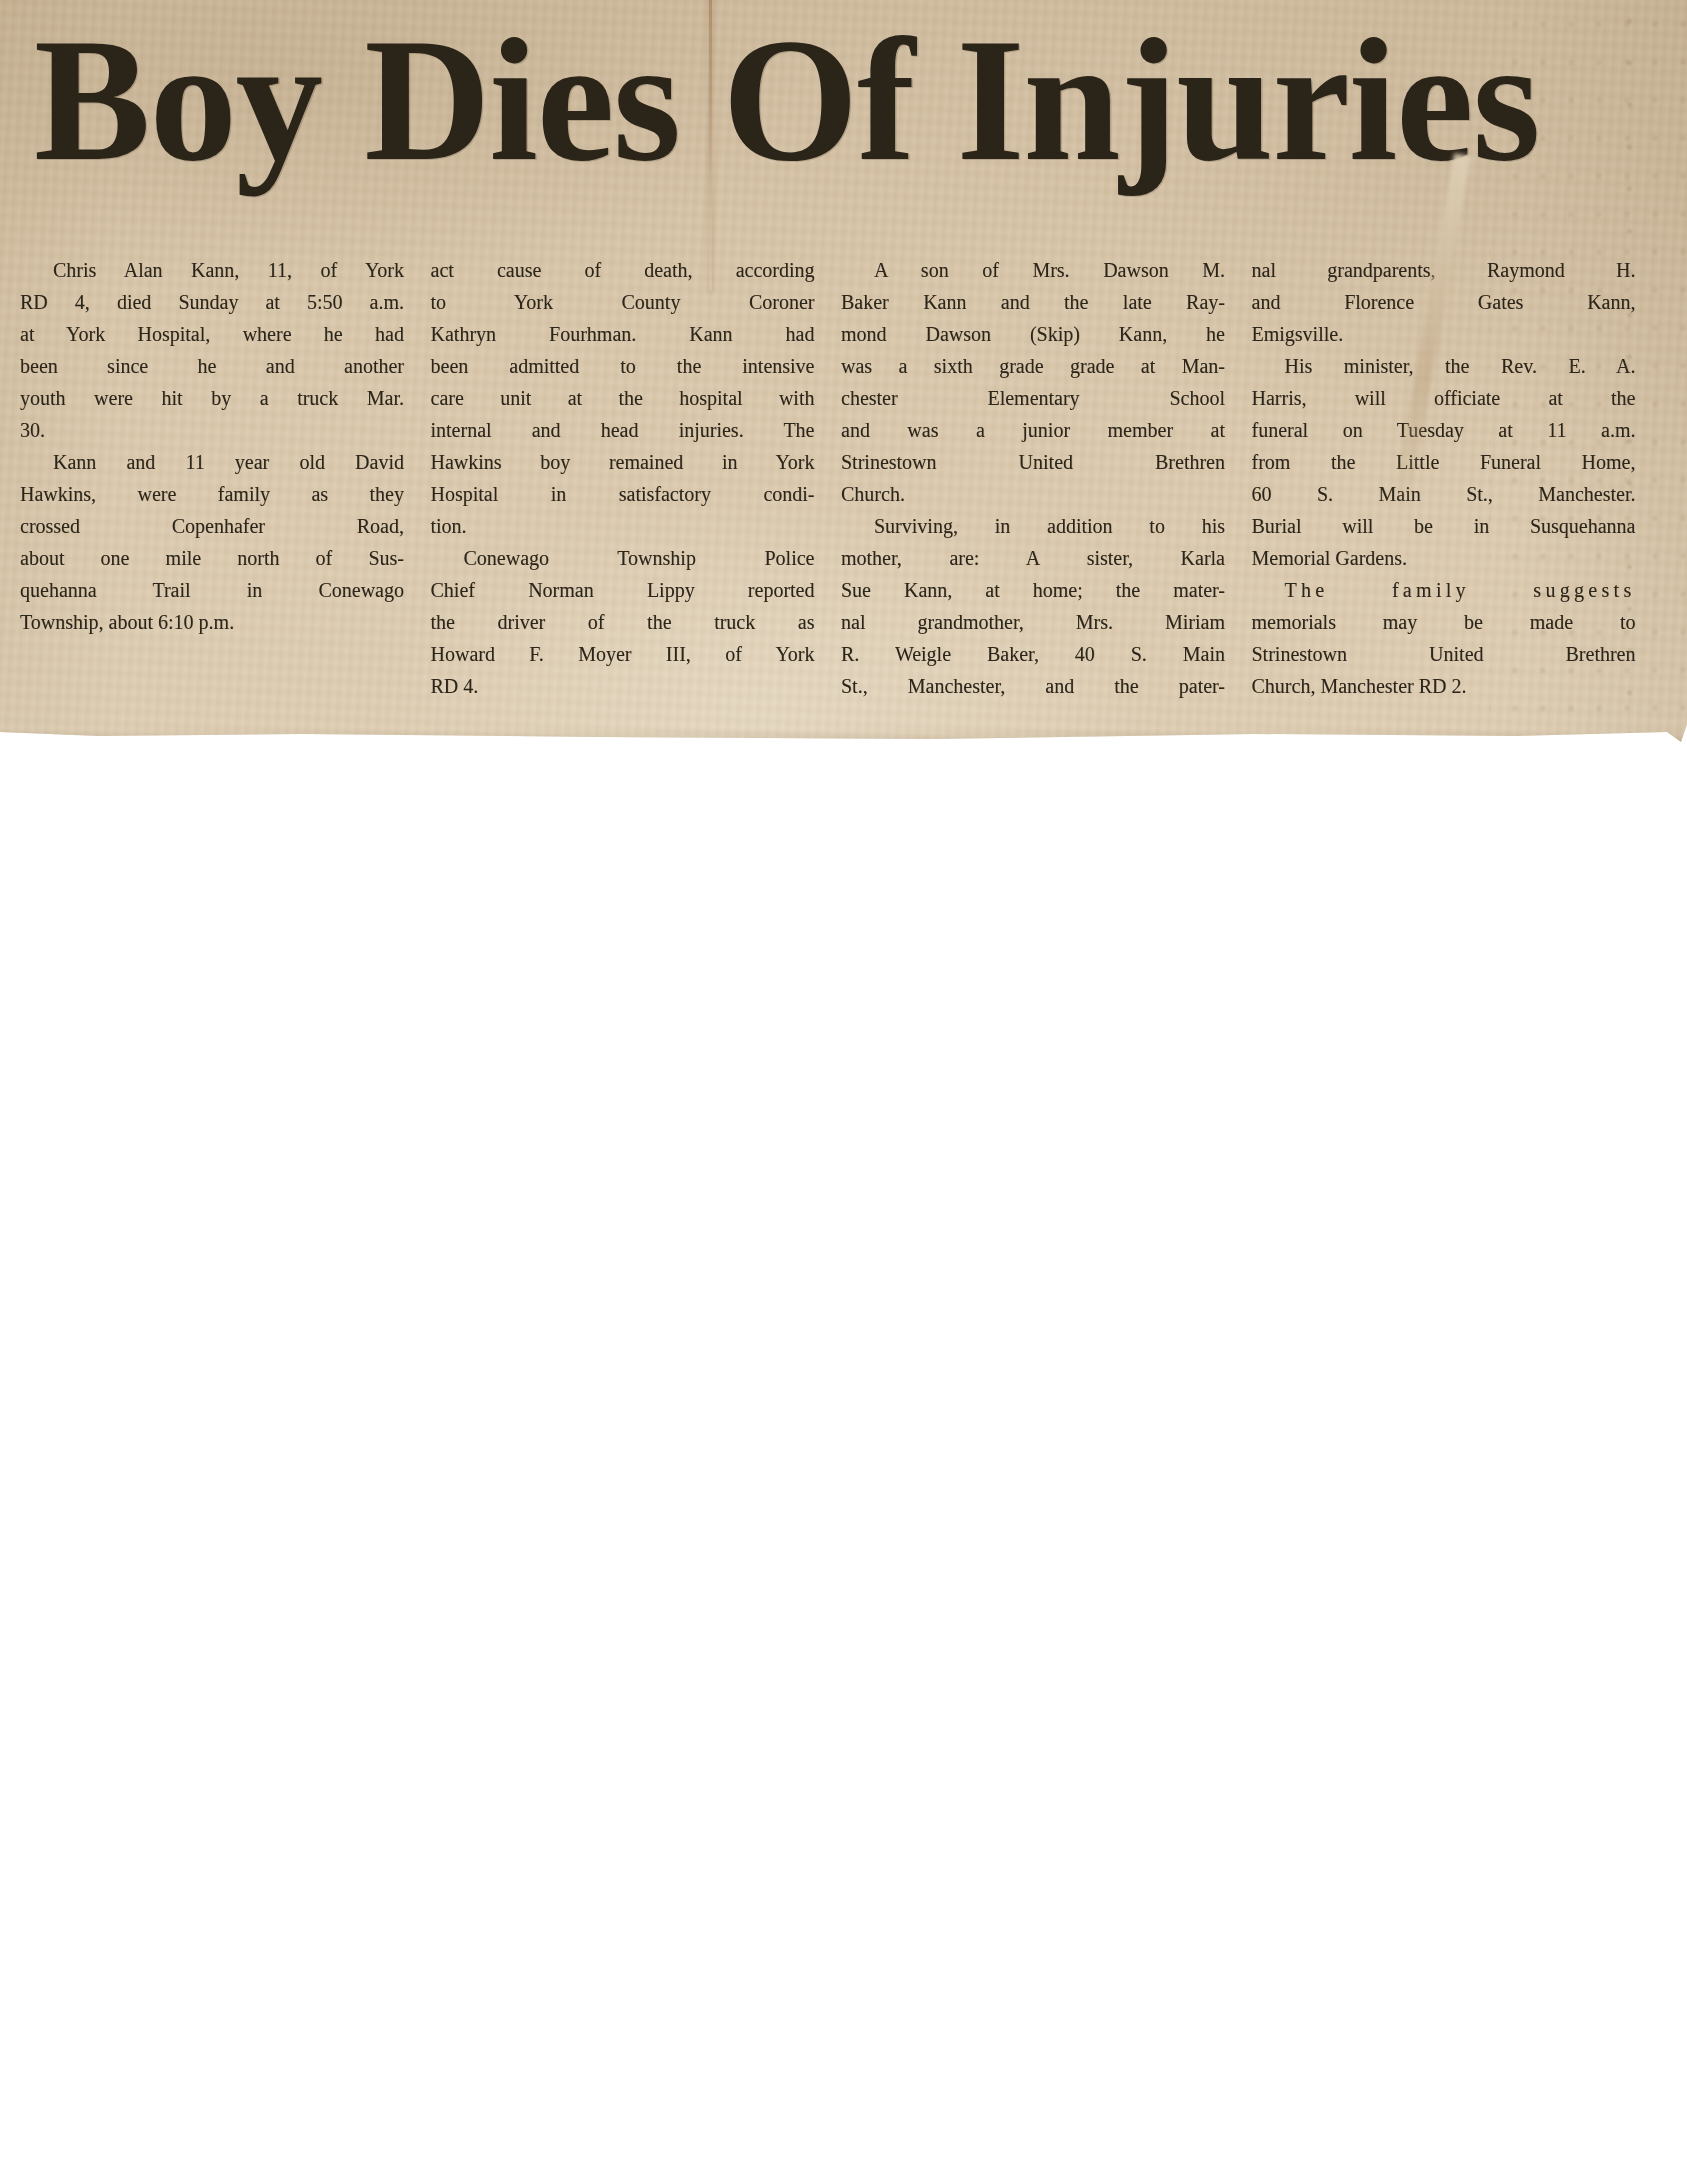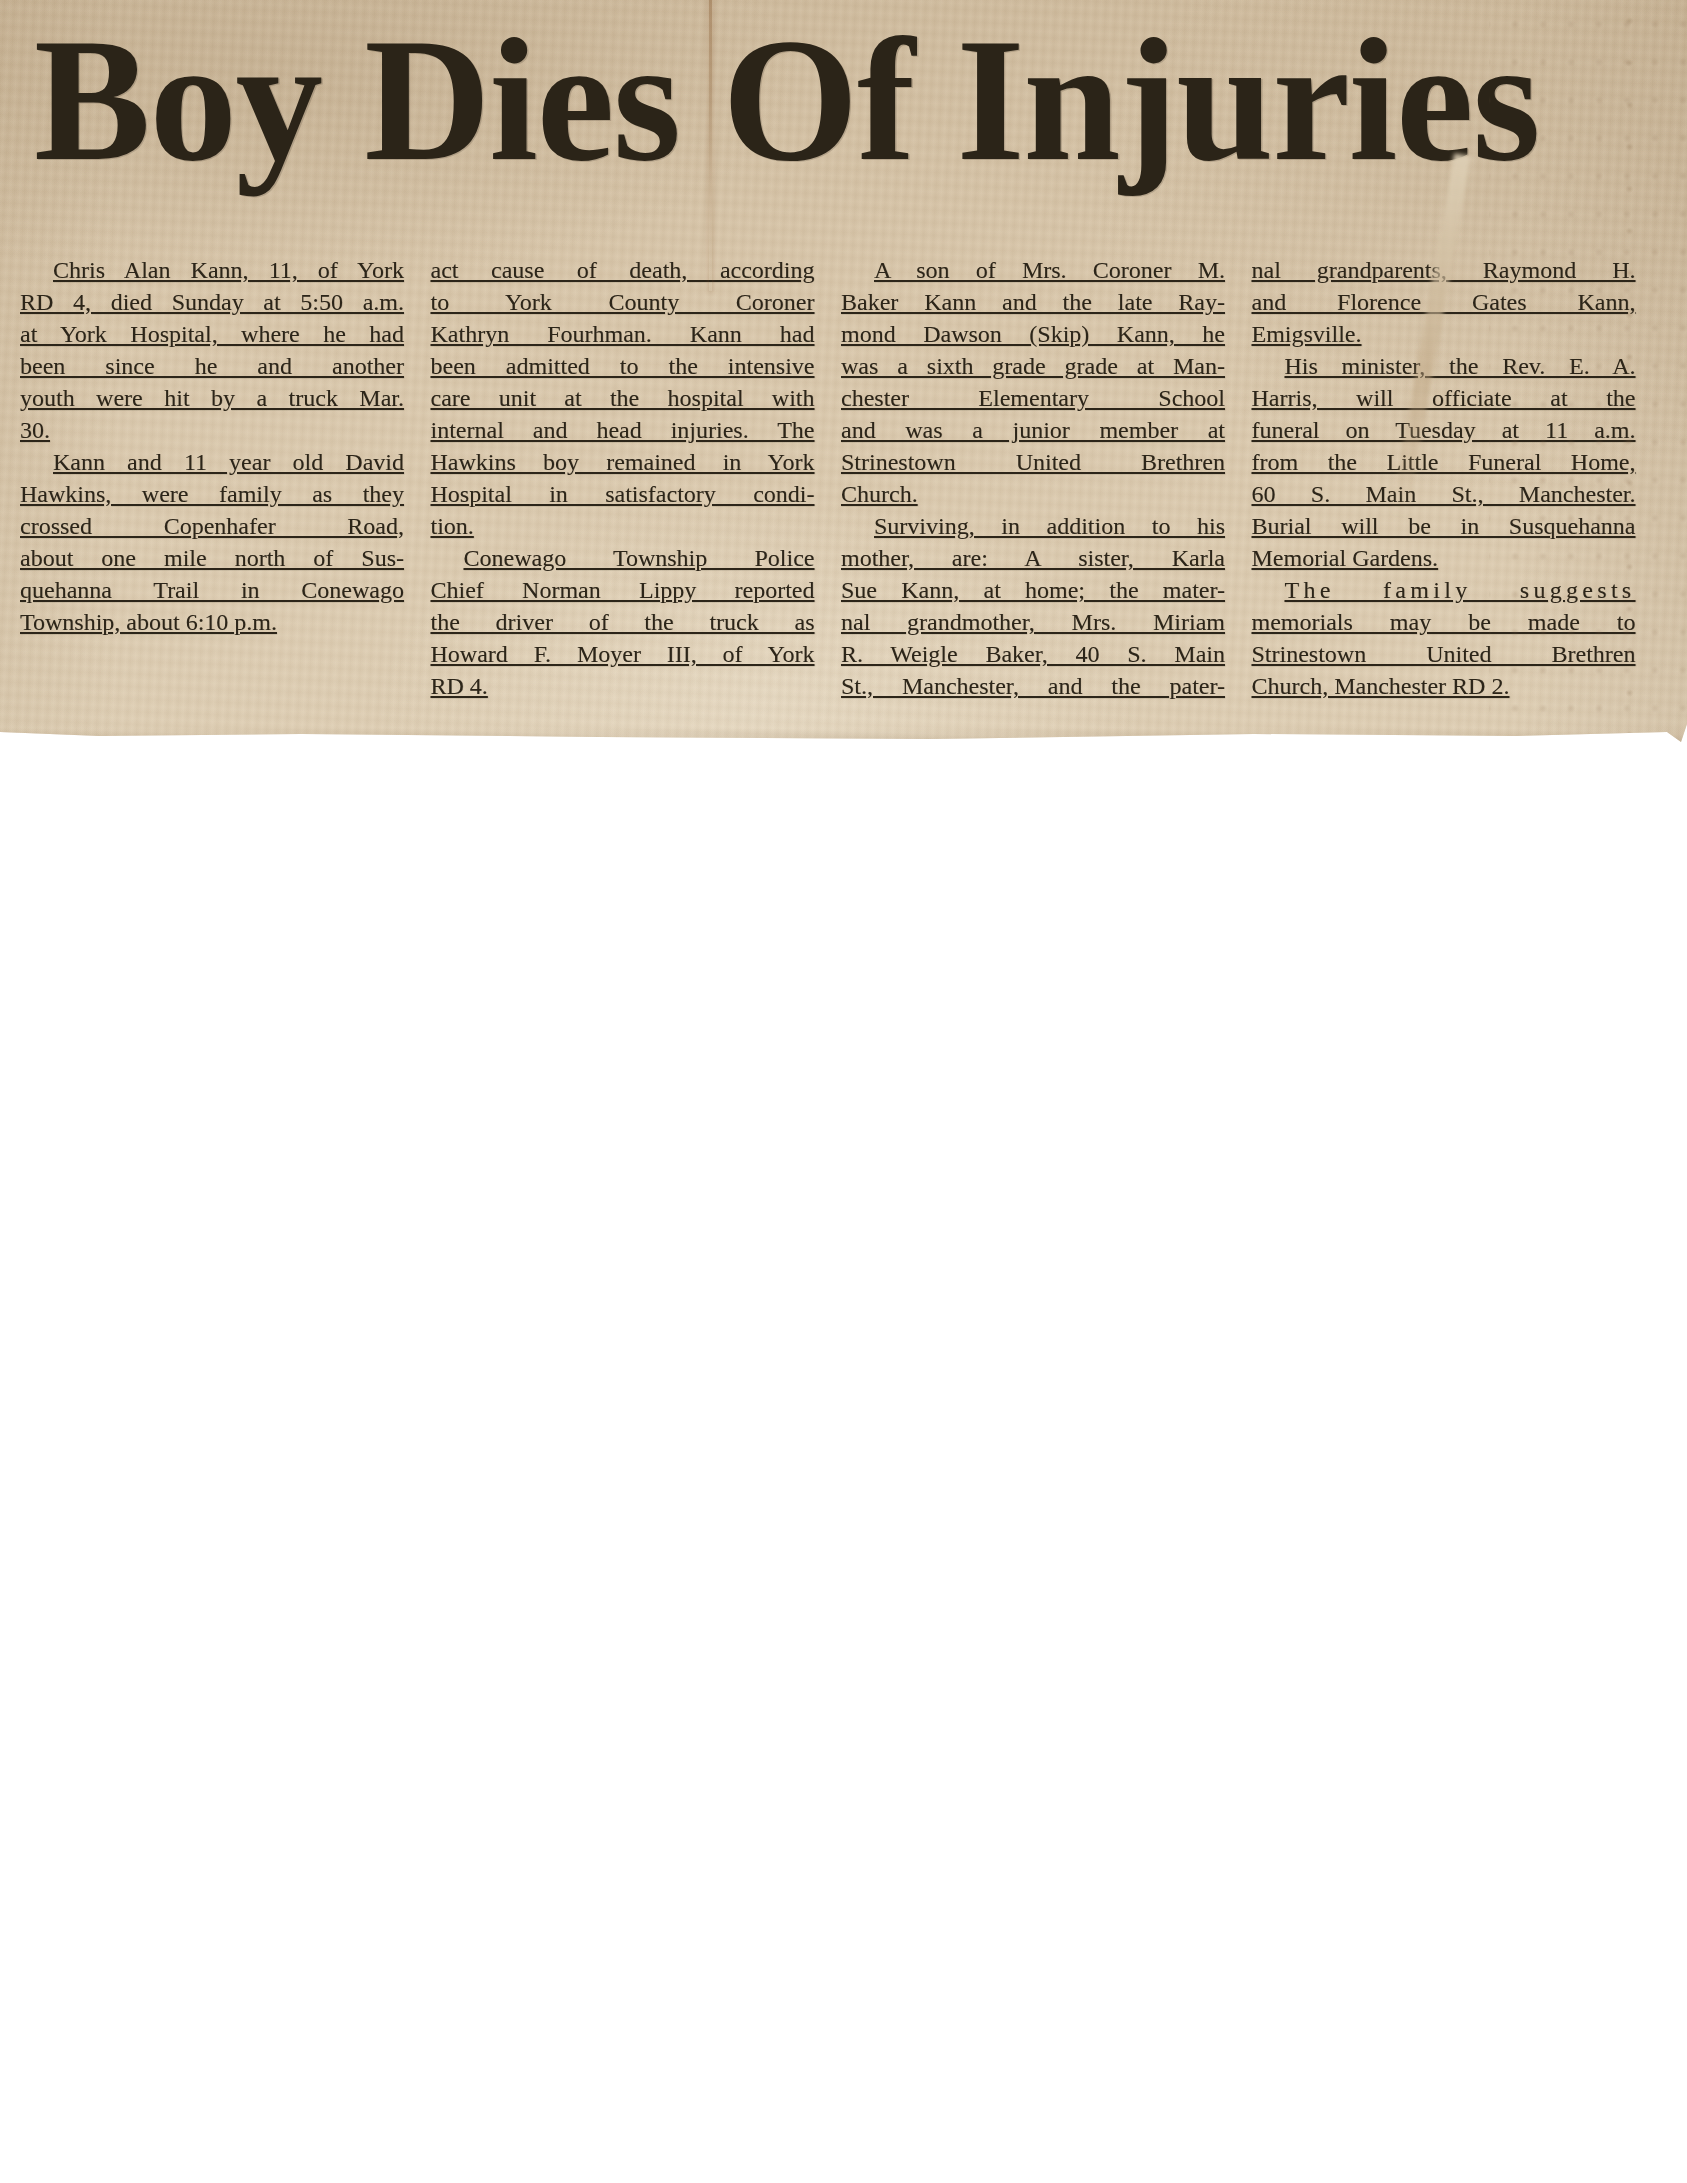--- a/index.html
+++ b/index.html
@@ -66,25 +66,24 @@
     position: absolute;
     left: 20px;
     top: 254px;
     width: 1614px;
     display: flex;
     gap: 26.5px;
   }
   .column {
     width: 384px;
     flex: 0 0 384px;
-    font-size: 24px;
+    font-size: 20px;
     line-height: 32px;
     color: var(--ink-body, #2c2519);
     text-shadow: 0.4px 0.4px 0 rgba(44,37,25,0.25);
-    text-decoration: underline;
   }
   .line {
     text-align: justify;
     text-align-last: justify;
   }
   .paragraph .line:last-child {
     text-align-last: left;
   }
   .paragraph.cont-next .line:last-child {
     text-align-last: justify;
@@ -183,21 +182,21 @@
           <div class="paragraph indent-first">
             <div class="line">Conewago Township Police</div>
             <div class="line">Chief Norman Lippy reported</div>
             <div class="line">the driver of the truck as</div>
             <div class="line">Howard F. Moyer III, of York</div>
             <div class="line">RD 4.</div>
           </div>
         </div>
         <div class="column">
           <div class="paragraph indent-first">
-            <div class="line">A son of Mrs. Coroner M.</div>
+            <div class="line">A son of Mrs. Dawson M.</div>
             <div class="line">Baker Kann and the late Ray-</div>
             <div class="line">mond Dawson (Skip) Kann, he</div>
             <div class="line">was a sixth grade grade at Man-</div>
             <div class="line">chester Elementary School</div>
             <div class="line">and was a junior member at</div>
             <div class="line">Strinestown United Brethren</div>
             <div class="line">Church.</div>
           </div>
           <div class="paragraph indent-first cont-next">
             <div class="line">Surviving, in addition to his</div>

